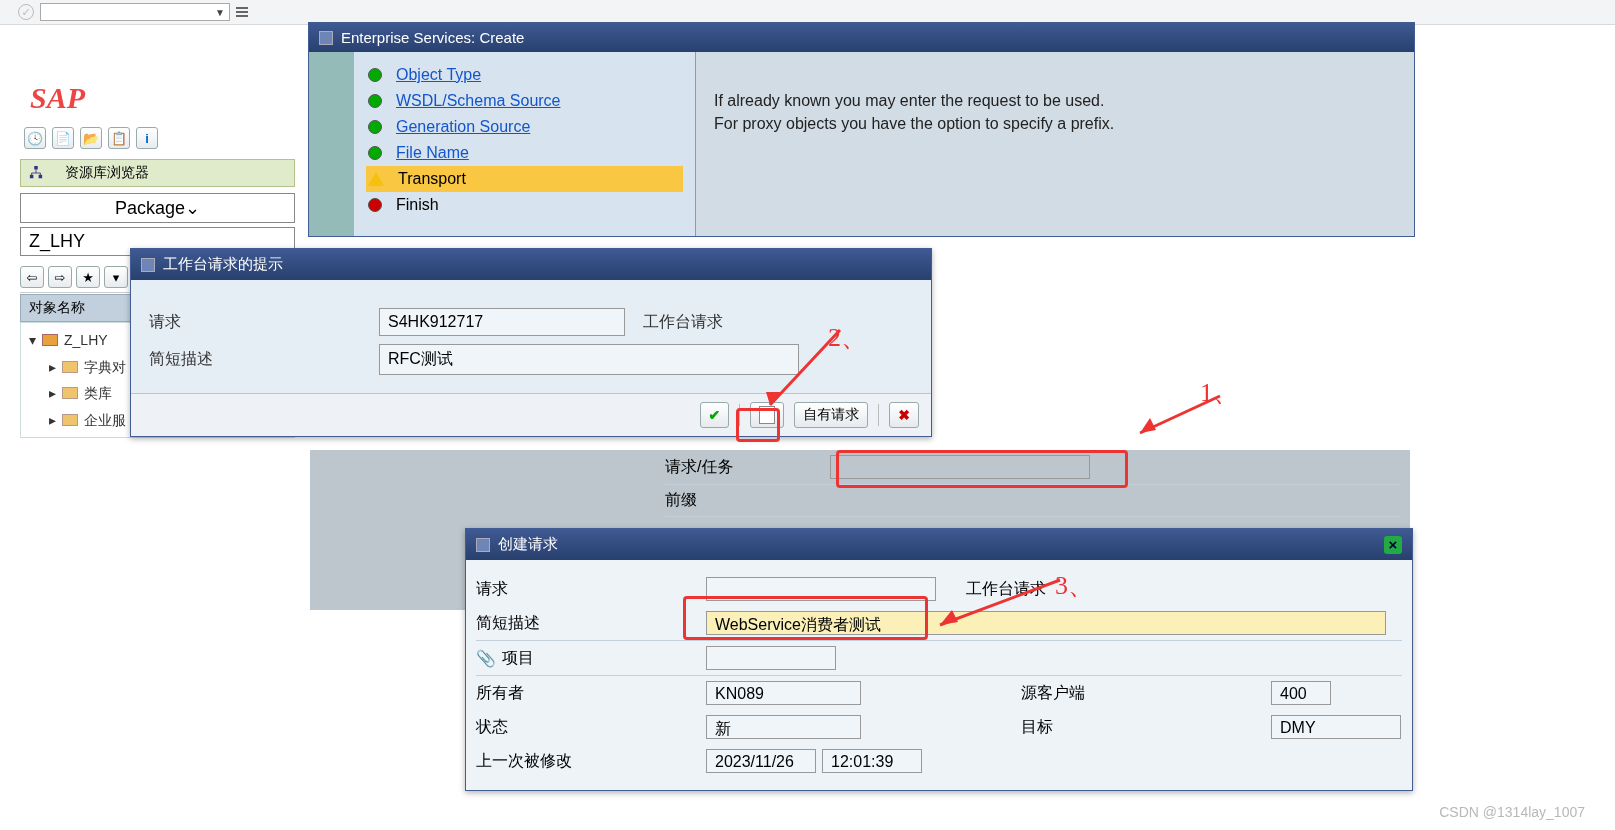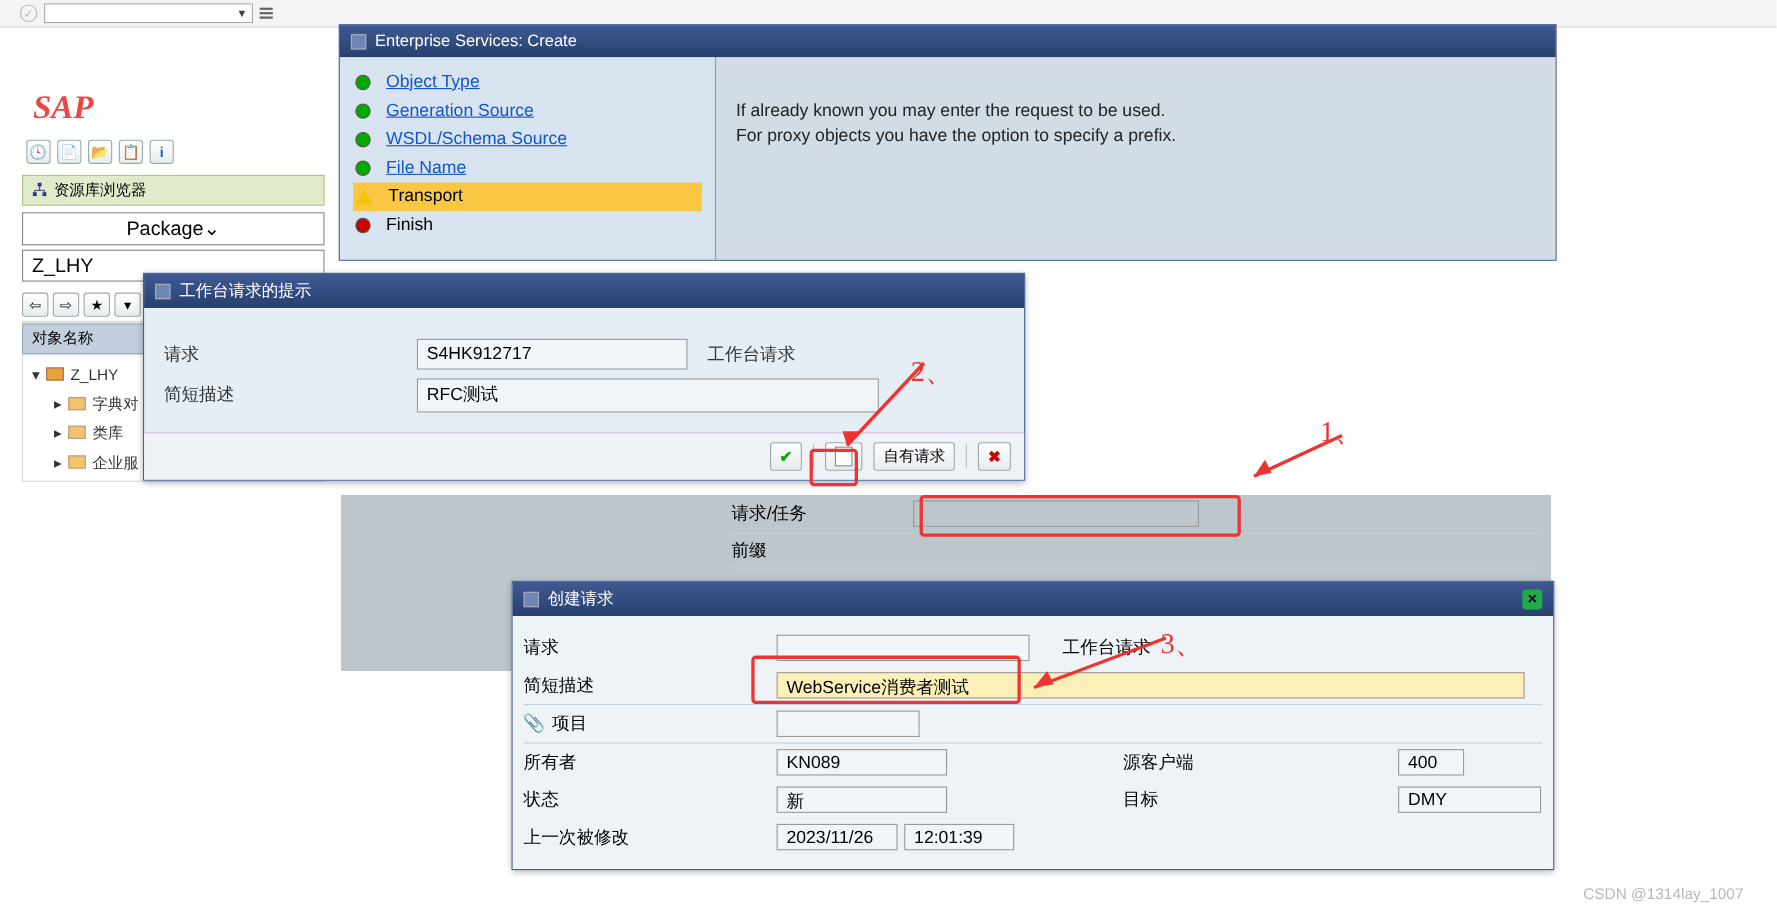--- a/index.html
+++ b/index.html
@@ -10,38 +10,38 @@
   .topbar .tick { width:16px; height:16px; border:1px solid #bbb; border-radius:50%; display:flex; align-items:center; justify-content:center; color:#bbb; font-size:11px; }
   .topbar .drop { width:190px; height:18px; background:#fff; border:1px solid #aaa; display:flex; align-items:center; justify-content:flex-end; padding-right:4px; font-size:10px; color:#444; }
   .topbar .burger { display:flex; flex-direction:column; gap:2px; }
   .topbar .burger span { width:12px; height:2px; background:#666; }
 
   
   .sapcol { position:absolute; left:20px; top:75px; width:275px; }
   .sap-logo { font-family:"Times New Roman",serif; font-style:italic; font-weight:bold; font-size:30px; color:#ef4444; padding:6px 10px; }
   .toolbtns { display:flex; gap:6px; padding:6px 4px 10px; }
   .toolbtns .btn { width:22px; height:22px; border:1px solid #9aa; border-radius:3px; background:linear-gradient(#fff,#e8ecef); display:flex; align-items:center; justify-content:center; }
-  .navtree-hdr { background:#e0ebcc; border:1px solid #b2c28a; padding:4px 8px; display:flex; align-items:center; gap:6px; font-size:14px;}
+  .navtree-hdr { background:#e0ebcc; border:1px solid #b2c28a; padding:4px 8px; display:flex; align-items:center; gap:22px; font-size:14px;}
   .navtree-hdr .hier { width:14px; height:14px; }
   .dd { margin-top:6px; border:1px solid #888; padding:3px 8px; font-size:18px; display:flex; justify-content:center; align-items:center; }
   .inp { margin-top:4px; border:1px solid #888; padding:3px 8px; font-size:18px; background:#fff; }
   .navbtns { margin-top:10px; display:flex; gap:4px; border-bottom:1px solid #ccc; padding-bottom:4px;}
   .navbtns .b { width:24px; height:22px; border:1px solid #9aa; border-radius:3px; background:linear-gradient(#fff,#e8ecef); display:flex; align-items:center; justify-content:center; }
   .colhdr { background:#c2d0de; border:1px solid #9ab; padding:4px 8px; font-size:14px; margin-top:1px;}
   .tree { border:1px solid #cdd; padding:4px 8px; font-size:14px; color:#333; margin-top:0; line-height:1.9;}
   .tree .row { display:flex; align-items:center; gap:6px; }
   .tree .fld-open { width:16px; height:12px; background:#e9a23b; border:1px solid #a66; }
   .tree .fld-closed { width:16px; height:12px; background:#f0c36d; border:1px solid #b98; }
 
   
   .eswin { position:absolute; left:308px; top:22px; width:1107px; border:1px solid #425d94; background:#a3a3a3; }
   .es-title { background:linear-gradient(#3f5a93,#28406e); color:#fff; padding:6px 10px; font-size:15px; display:flex; align-items:center; gap:8px;}
   .es-title .ic { width:14px; height:14px; background:#6e86b5; border:1px solid #aab; }
   .es-body { display:flex; background:#95bbb9; }
-  .es-steps { width:342px; padding:10px 12px 18px; border-right:1px solid #7a9; background:#d7e3ee;}
+  .es-steps { width:342px; padding:10px 12px 18px; border-right:1px solid #7a9; background:#d7e3ee;margin-left:45px;}
   .es-step { display:flex; align-items:center; gap:14px; padding:4px 2px; font-size:16px; }
   .es-step a { color:#1255cc; text-decoration:underline; }
   .es-step .led { width:14px; height:14px; border-radius:50%; border:1px solid #555;}
   .led-green { background:#0a0; }
   .led-yellow { width:0; height:0; border-left:8px solid transparent; border-right:8px solid transparent; border-bottom:14px solid #f4c20d; border-radius:0;}
   .led-red { background:#c00; border-radius:2px;}
   .es-step.active { background:#f9c742; }
   .es-step.active a, .es-step.plain span { color:#000; text-decoration:none; }
   .es-help { flex:1; background:#d2dce5; padding:16px 18px; font-size:16px; color:#222; line-height:1.4;}
 
@@ -158,25 +158,25 @@
     <span>Enterprise Services: Create</span>
   </div>
   <div class="es-body">
     <div class="es-steps">
       <div class="es-step">
           <span class="led led-green"></span>
           <a>Object Type</a>
         </div>
       <div class="es-step">
           <span class="led led-green"></span>
-          <a>Generation Source</a>
+          <a>WSDL/Schema Source</a>
         </div>
       <div class="es-step">
           <span class="led led-green"></span>
-          <a>WSDL/Schema Source</a>
+          <a>Generation Source</a>
         </div>
       <div class="es-step">
           <span class="led led-green"></span>
           <a>File Name</a>
         </div>
       <div class="es-step active plain">
           <span class="led-yellow"></span>
           <span>Transport</span>
         </div>
       <div class="es-step plain">

